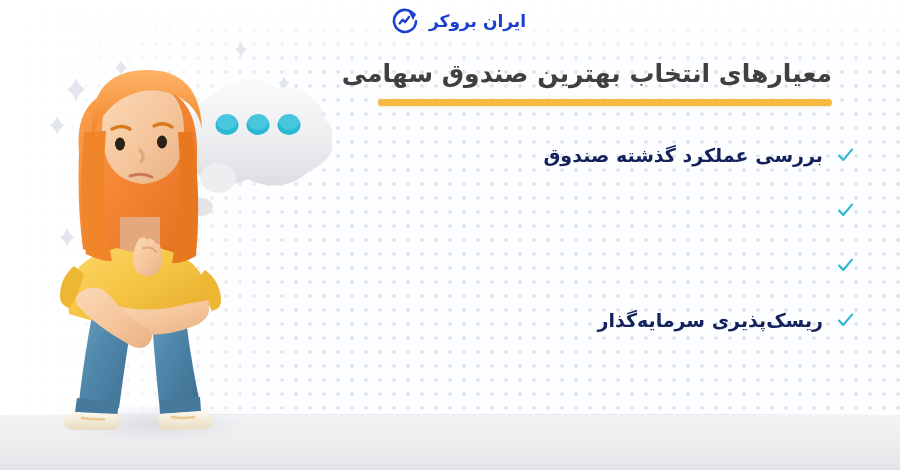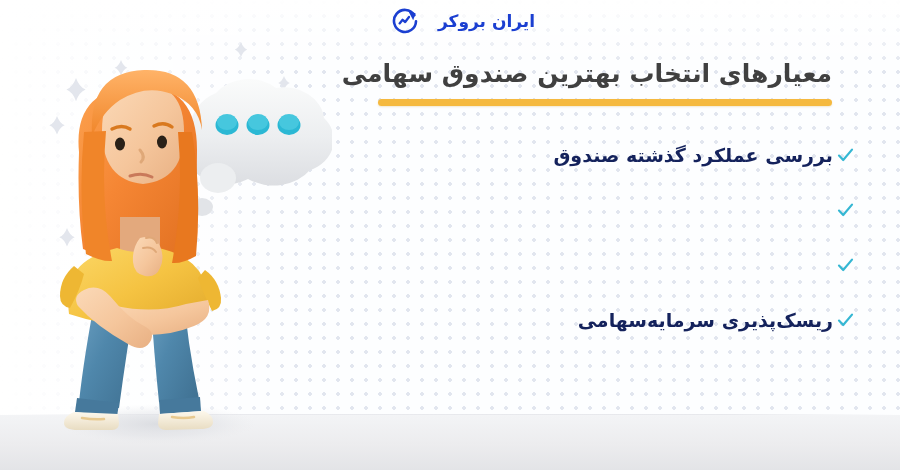--- a/index.html
+++ b/index.html
@@ -35,21 +35,21 @@
     position:absolute; left:0; top:415px; width:900px; height:55px;
     background:linear-gradient(180deg,#f3f4f6 0%,#ececee 55%,#e3e4e7 100%);
   }
   .floor-line {
     position:absolute; left:0; top:414px; width:900px; height:2px;
     background:linear-gradient(90deg,rgba(230,231,235,0) 0%,#e9eaee 20%,#e7e8ec 80%,rgba(230,231,235,0) 100%);
   }
   
   .logo {
     position:absolute; left:392px; top:8px;
-    display:flex; align-items:center; gap:20px;
+    display:flex; align-items:center; gap:11px;
     direction:rtl;
   }
   .logo-mark { width:26px; height:26px; flex:0 0 auto; }
   .logo-text {
     font-size:17px; font-weight:700; color:#1b3fd1;
     letter-spacing:-.2px; white-space:nowrap; direction:rtl;
     line-height:1;
   }
   
   .title {
@@ -67,21 +67,21 @@
     box-shadow:0 1px 2px rgba(200,150,40,.22);
   }
   
   .criteria {
     position:absolute; right:46px; top:128px; width:560px;
     direction:rtl;
     display:flex; flex-direction:column;
   }
   .criteria-item {
     display:flex; align-items:center; justify-content:flex-start;
-    gap:4px;
+    gap:14px;
     height:55px;
   }
   .check-icon { width:17px; height:17px; flex:0 0 auto; }
   .criteria-label {
     font-size:19px; font-weight:700; color:#14225c;
     line-height:1.35; white-space:nowrap; text-align:right;
     letter-spacing:-.1px;
   }
   
   .illus { position:absolute; left:22px; top:32px; width:310px; height:420px; }
@@ -260,17 +260,17 @@
             <path d="M2 8.6 L6.2 13 L15 2.6" fill="none" stroke="#35b7d3" stroke-width="2.2" stroke-linecap="round" stroke-linejoin="round"></path>
           </svg>
       </span>
     </div>
     <div class="criteria-item">
       <span class="check-icon">
         <svg viewBox="0 0 17 17" width="17" height="17" xmlns="http://www.w3.org/2000/svg">
             <path d="M2 8.6 L6.2 13 L15 2.6" fill="none" stroke="#35b7d3" stroke-width="2.2" stroke-linecap="round" stroke-linejoin="round"></path>
           </svg>
       </span>
-      <span class="criteria-label">ریسک‌پذیری سرمایه‌سهامی</span>
+      <span class="criteria-label">ریسک‌پذیری سرمایه‌گذار</span>
     </div>
   </div>
 
 </div>
 
 </body></html>

